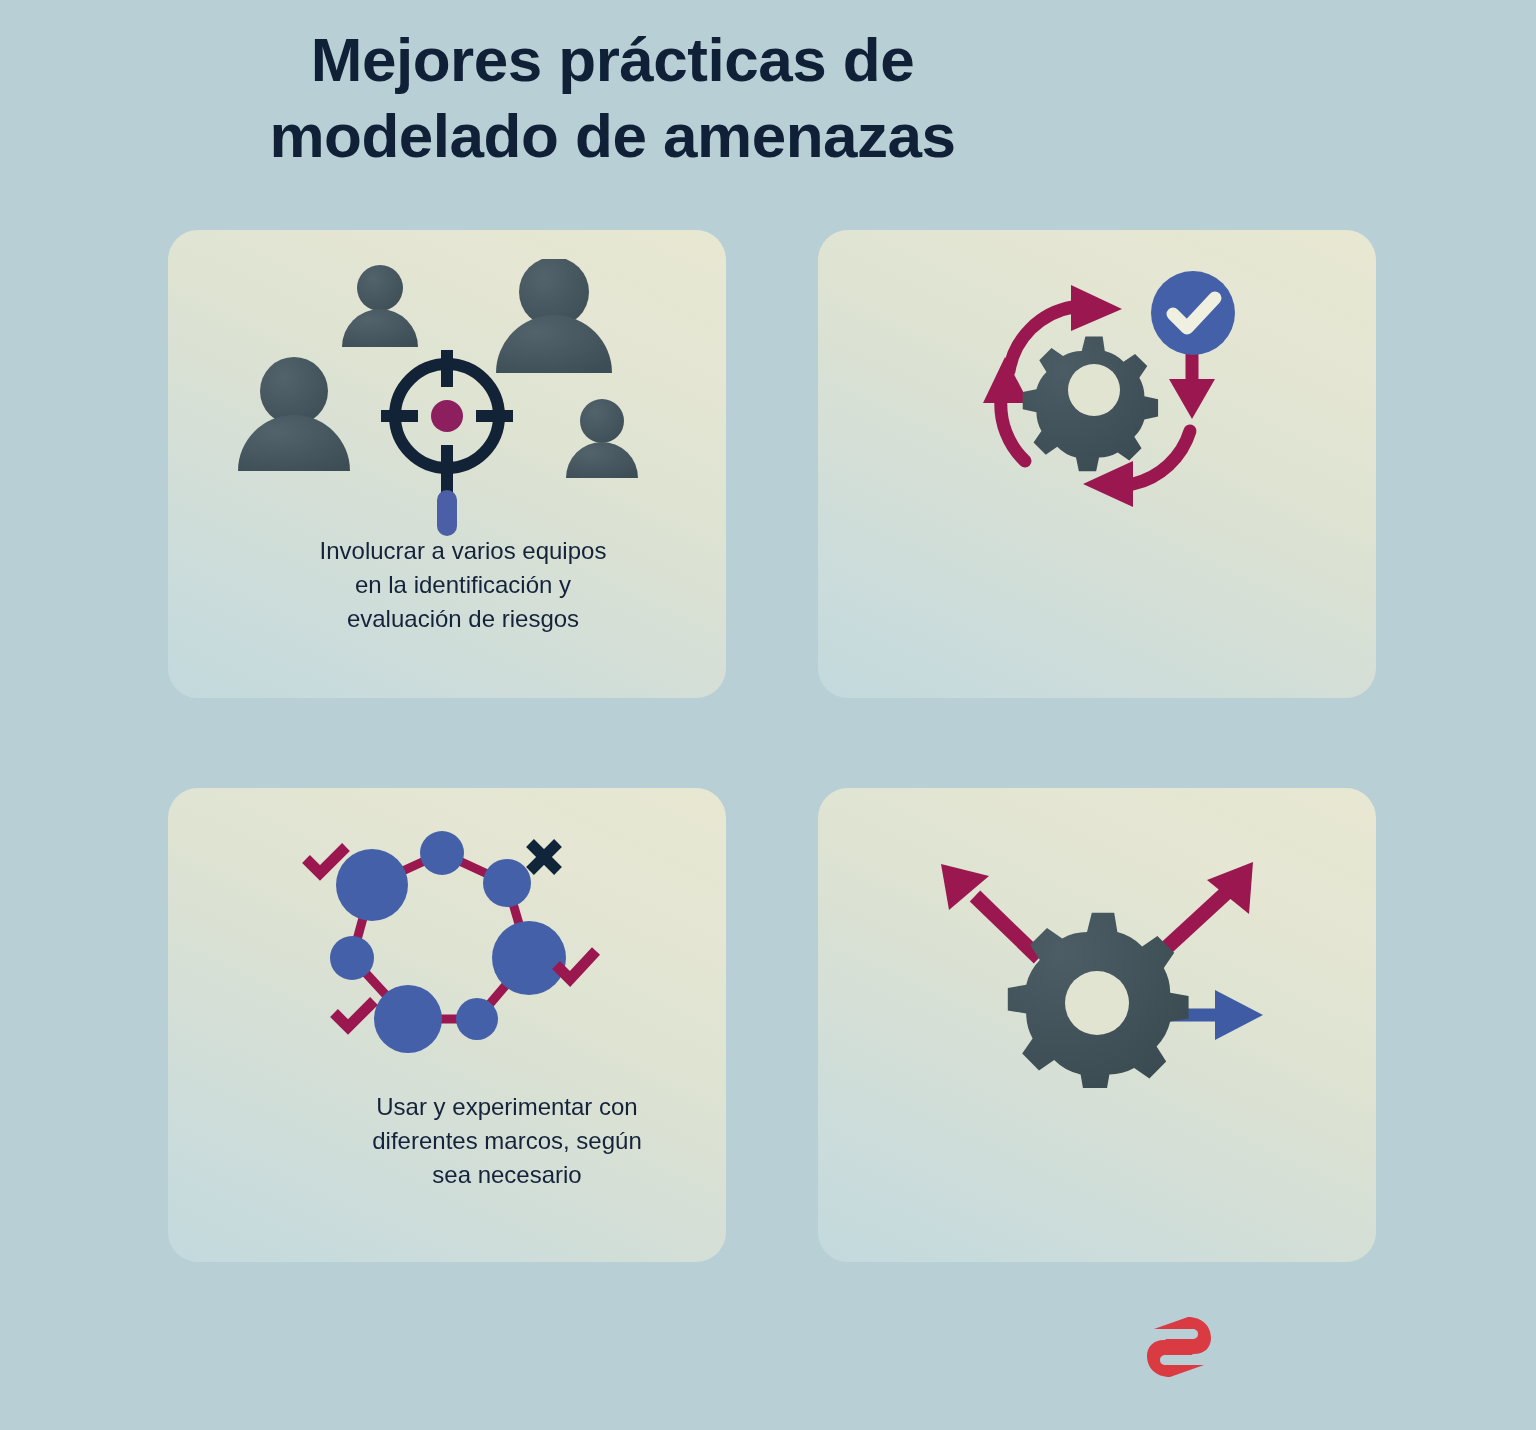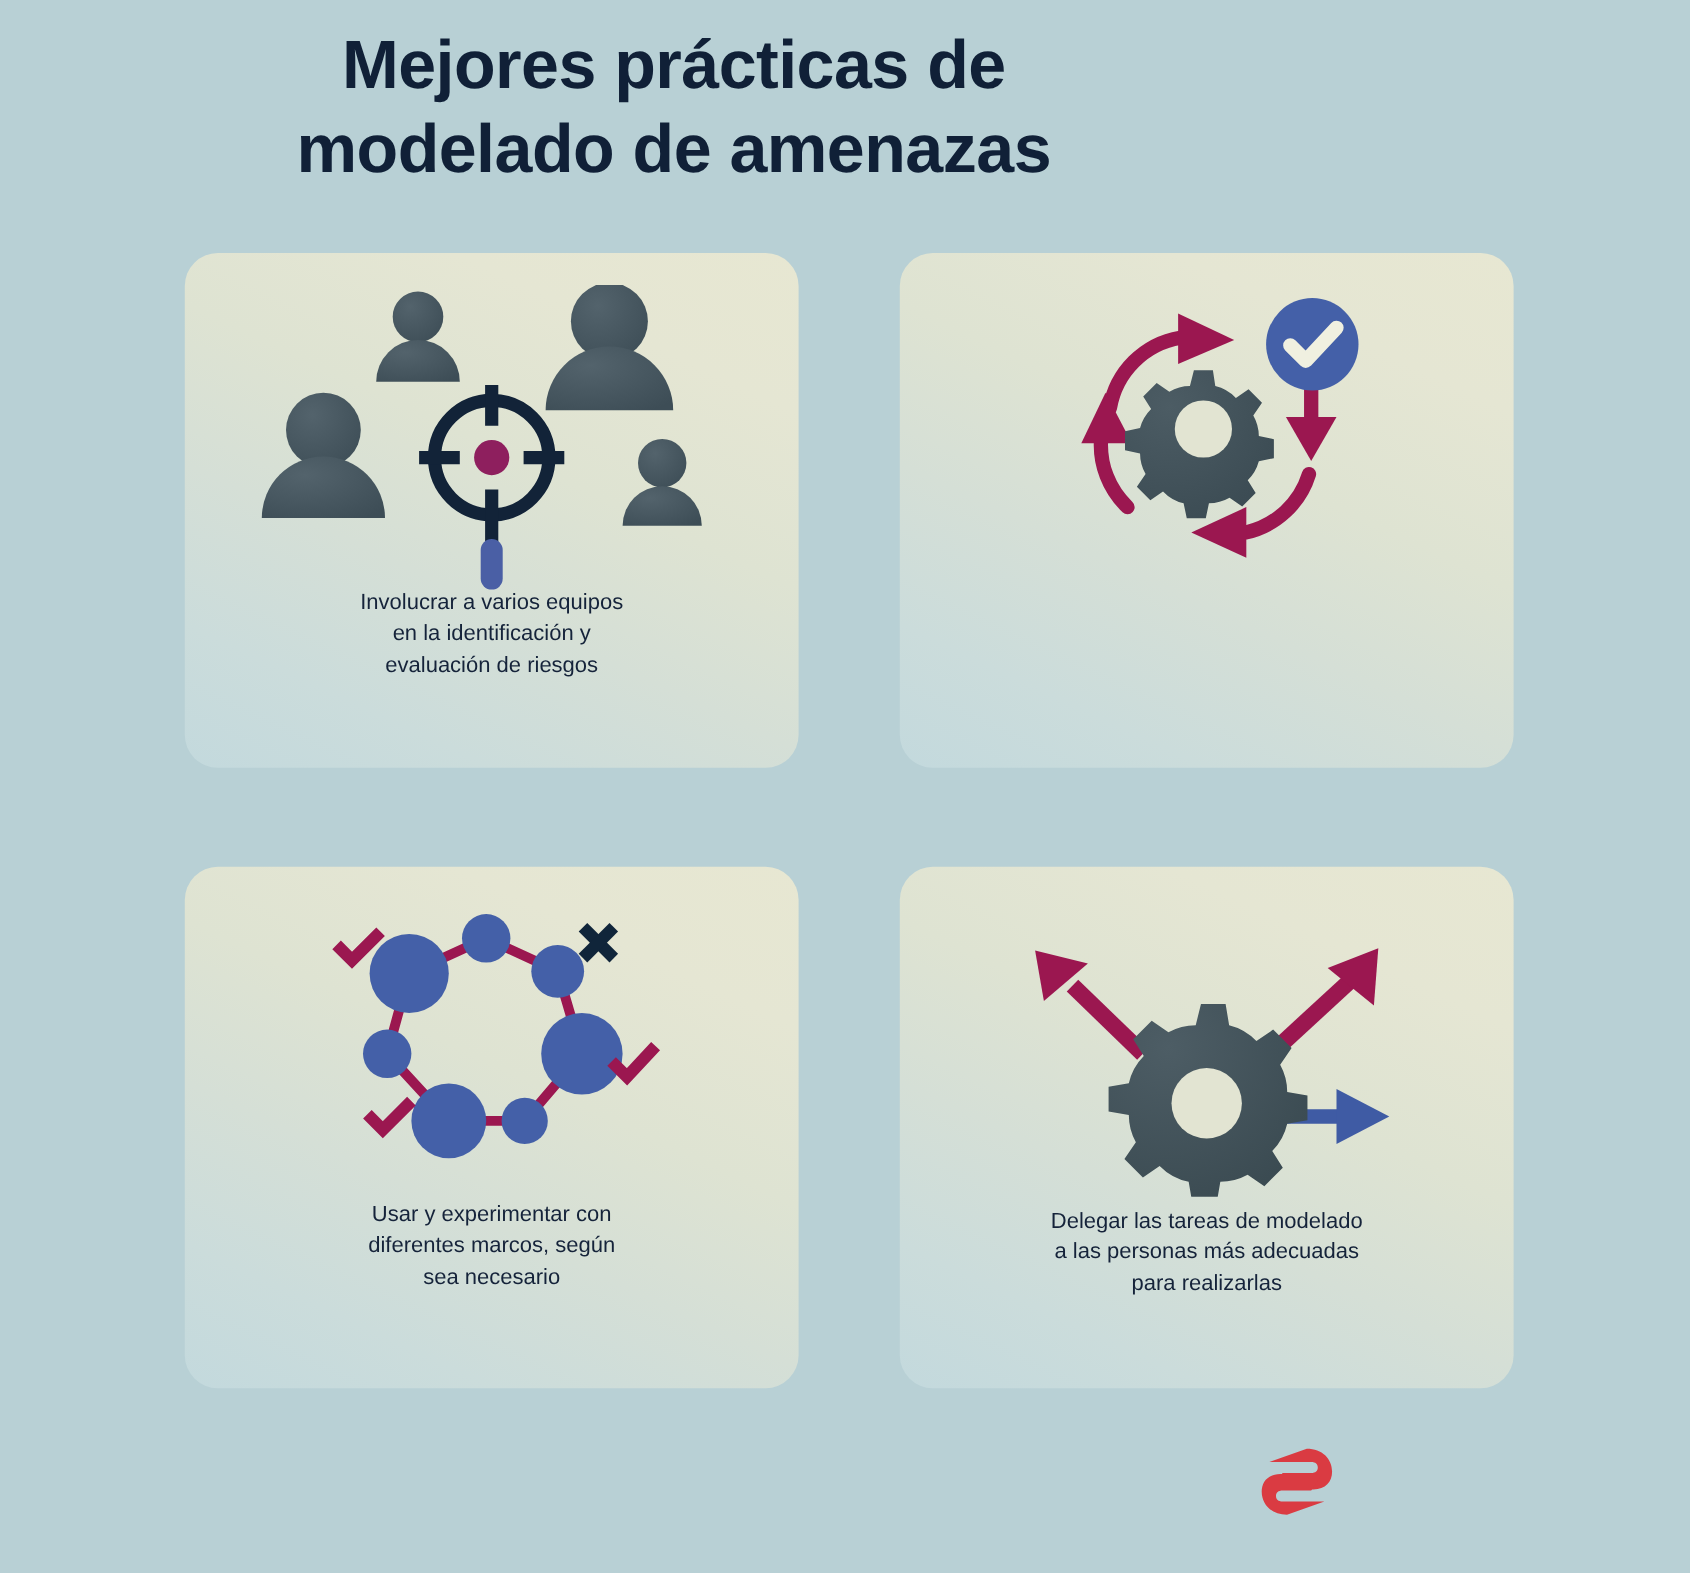--- a/index.html
+++ b/index.html
@@ -62,39 +62,39 @@
     position: absolute;
     left: 0;
     width: 100%;
     display: flex;
     align-items: center;
     justify-content: center;
   }
 
   .card-caption {
     position: absolute;
-    left: 0;
+    left: 16px;
     width: 100%;
     text-align: center;
-    font-size: 20px;
+    font-size: 24px;
     line-height: 1.42;
     color: #15233a;
     padding: 0 18px;
     white-space: pre-line;
   }
 
   
   .card-1 .card-art     { top: 26px; height: 290px; }
   .card-1 .card-caption { top: 304px; }
 
   .card-2 .card-art     { top: 38px; height: 250px; }
   .card-2 .card-caption { top: 300px; }
 
   .card-3 .card-art     { top: 30px; height: 260px; }
-  .card-3 .card-caption { top: 302px; }
+  .card-3 .card-caption { top: 302px; margin-left: 44px; }
 
   .card-4 .card-art     { top: 70px; height: 230px; }
   .card-4 .card-caption { top: 308px; }
 
   
   .brand-logo {
     position: absolute;
     left: 1146px;
     top: 1316px;
     display: flex;
@@ -283,23 +283,20 @@
             A 64 64 0 0 1 67 83 L 79 102 L 58 123 L 39 110
             A 64 64 0 0 1 8 118 L 4 141 L -24 141 L -28 118
             A 64 64 0 0 1 -61 100 L -80 113 L -101 92 L -88 73
             A 64 64 0 0 1 -96 42 L -119 38 L -119 10 L -96 6
             A 64 64 0 0 1 -79 -25 L -91 -44 L -70 -65 L -51 -52
             A 64 64 0 0 1 -20 -60 Z" transform="translate(6,-28) scale(0.80)"></path>
           <circle cx="0" cy="-5" r="32" fill="#e2e4d2"></circle>
         </g>
       </svg>
     </div>
-    <div class="card-caption">Delegar las tareas de modelado
-a las personas más adecuadas
-para realizarlas</div>
   </div>
 
 </div>
 
 <div class="brand-logo">
   <svg class="brand-mark" width="66" height="62" viewBox="0 0 66 62" aria-hidden="true">
     <path fill="#da3b42" d="
       M 42 1
       C 56 1 65 10 65 22
       C 65 31 59 38 48 38

